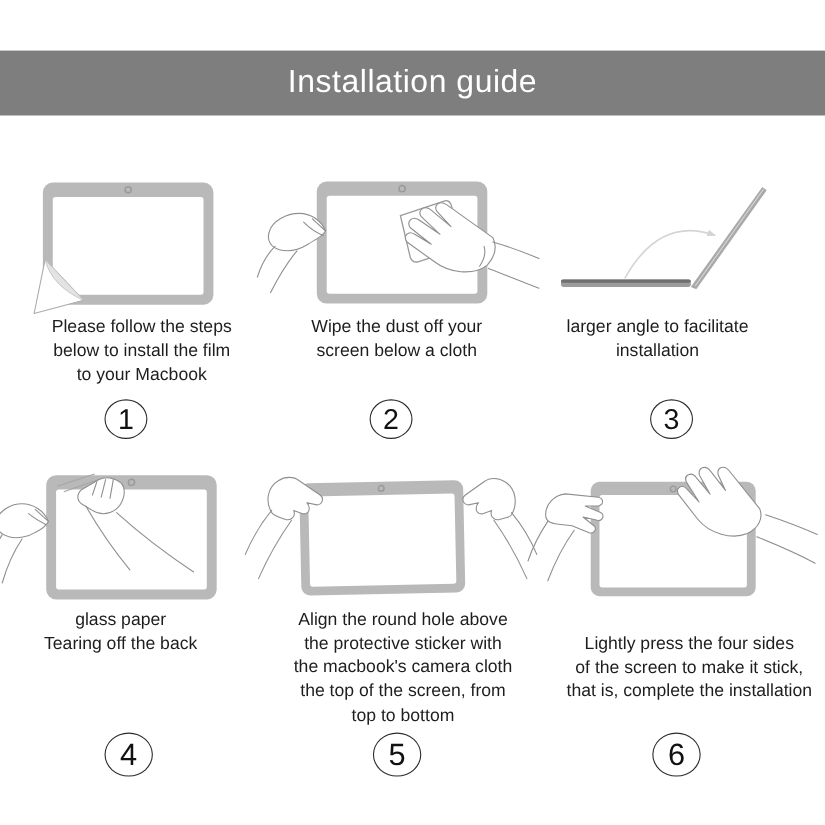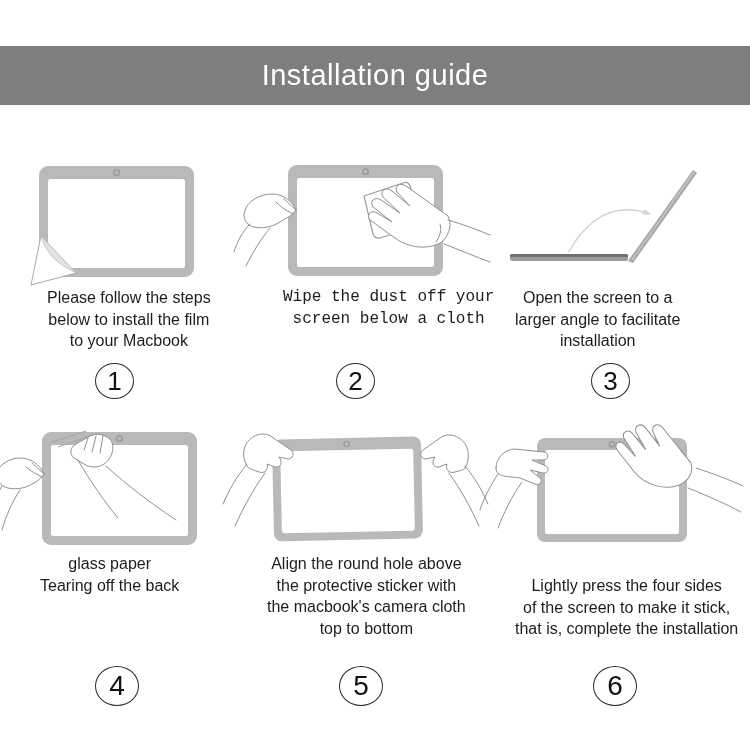--- a/index.html
+++ b/index.html
@@ -144,40 +144,40 @@
       <path d="M200,62 C220,70 238,78 253,86"></path>
     </g>
   </svg>
 
   <div class="step-text" style="left:47px;top:287px;">
     <div>Please follow the steps</div>
     <div>below to install the film</div>
     <div>to your Macbook</div>
   </div>
 
-  <div class="step-text" style="left:283px;top:287px;font-family:Liberation Mono, monospace;">
+  <div class="step-text" style="left:283px;top:287px;">
     <div>Wipe the dust off your</div>
     <div>screen below a cloth</div>
   </div>
 
   <div class="step-text" style="left:515px;top:287px;">
-    <div>Open the screen to a</div>
     <div>larger angle to facilitate</div>
     <div>installation</div>
   </div>
 
   <div class="step-text" style="left:40px;top:553px;">
     <div>glass paper</div>
     <div>Tearing off the back</div>
   </div>
 
   <div class="step-text" style="left:267px;top:553px;">
     <div>Align the round hole above</div>
     <div>the protective sticker with</div>
     <div>the macbook's camera cloth</div>
+    <div>the top of the screen, from</div>
     <div>top to bottom</div>
   </div>
 
   <div class="step-text" style="left:515px;top:553px;margin-top:22px;">
     <div>Lightly press the four sides</div>
     <div>of the screen to make it stick,</div>
     <div>that is, complete the installation</div>
   </div>
 
   <div class="num-badge num-sm" style="left:95px;top:363px;">

